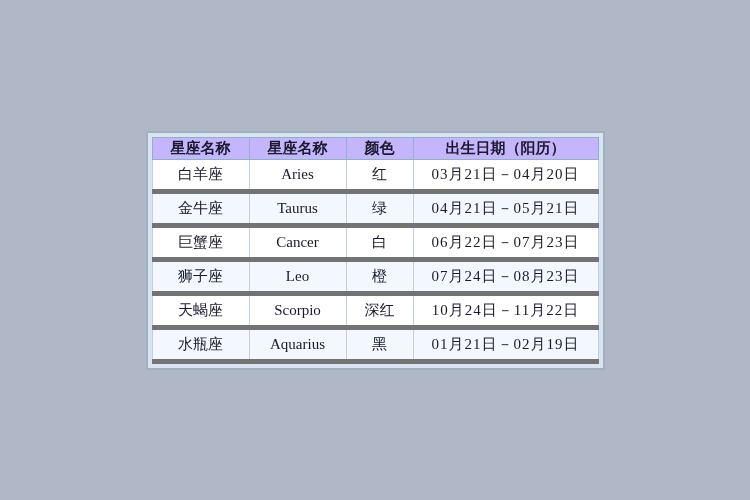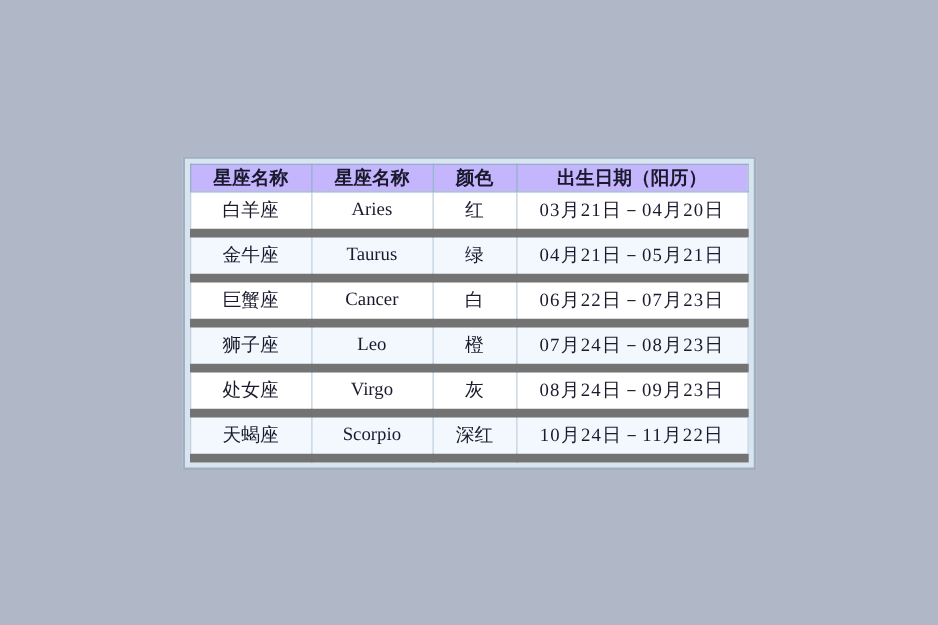--- a/index.html
+++ b/index.html
@@ -25,21 +25,21 @@
     thead tr th {
       background-color: #c4b5fd;
       border: 1px solid #90b0c8;
       padding: 1px 18px;
       text-align: center;
       font-weight: bold;
       color: #1a1a2e;
       white-space: nowrap;
     }
     tbody tr {
-      border-bottom: 7px solid #737373;
+      border-bottom: 5px solid #737373;
       margin-left: 20px;
     }
     tbody tr:nth-child(even) {
       background-color: #f2f8fd;
     }
     tbody tr:nth-child(odd) {
       background-color: #ffffff;
     }
     tbody tr td {
       border: 1px solid #c0d0e0;
@@ -93,26 +93,26 @@
           <td class="color-col">白</td>
           <td class="date-col">06月22日－07月23日</td>
         </tr>
         <tr>
           <td class="cn-name">狮子座</td>
           <td class="en-name">Leo</td>
           <td class="color-col">橙</td>
           <td class="date-col">07月24日－08月23日</td>
         </tr>
         <tr>
-          <td class="cn-name">处女座</td>
-          <td class="en-name">Virgo</td>
-          <td class="color-col">灰</td>
-          <td class="date-col">08月24日－09月23日</td>
-        </tr>
-        <tr>
           <td class="cn-name">天蝎座</td>
           <td class="en-name">Scorpio</td>
           <td class="color-col">深红</td>
           <td class="date-col">10月24日－11月22日</td>
+        </tr>
+        <tr>
+          <td class="cn-name">水瓶座</td>
+          <td class="en-name">Aquarius</td>
+          <td class="color-col">黑</td>
+          <td class="date-col">01月21日－02月19日</td>
         </tr>
       </tbody>
   </table>
 </div>
 
 </body></html>

